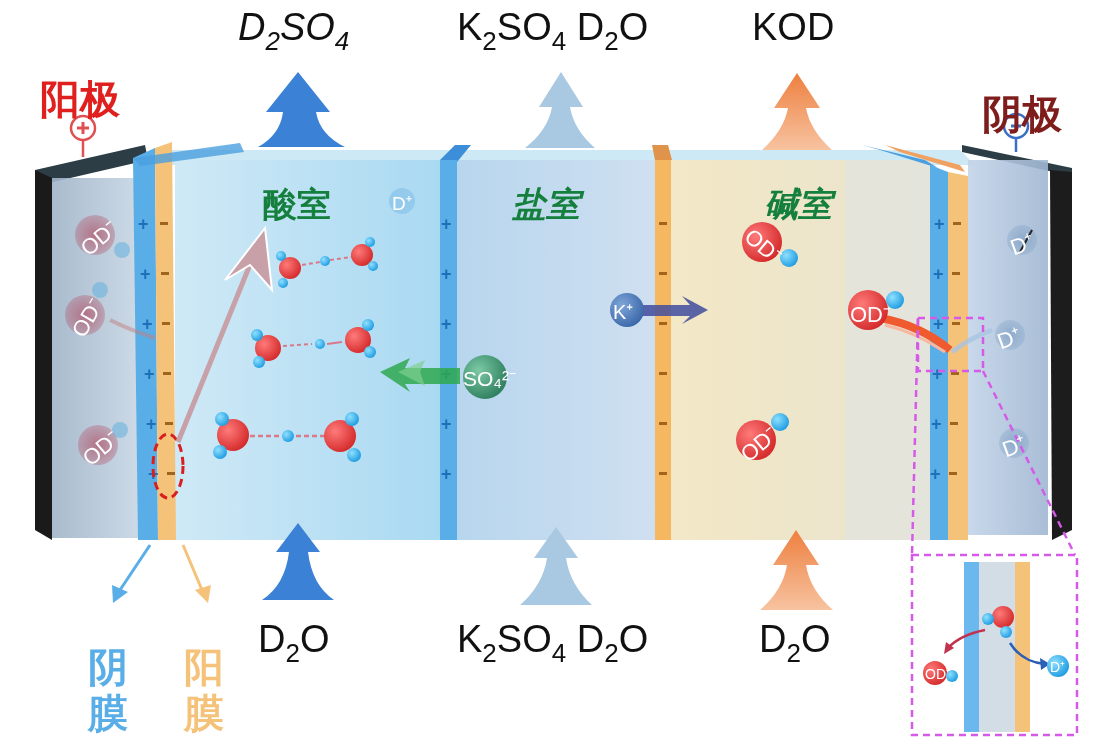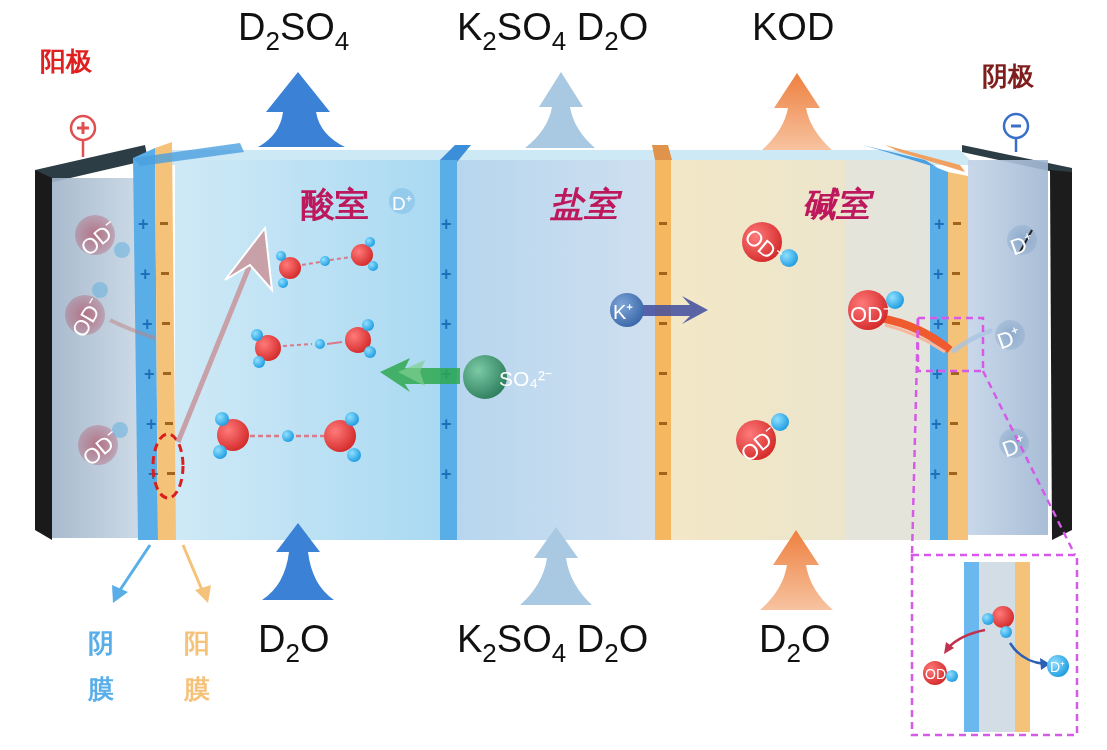--- a/index.html
+++ b/index.html
@@ -1,21 +1,21 @@
 <!DOCTYPE html>
 <html><head>
 <meta charset="utf-8">
 <style>
   html,body{margin:0;padding:0;background:#fff;}
   body{width:1107px;height:750px;position:relative;overflow:hidden;font-family:"Liberation Sans","DejaVu Sans",sans-serif;}
   .abs{position:absolute;}
   .formula{font-size:38px;color:#111;white-space:nowrap;line-height:1;}
   .formula sub{font-size:26px;vertical-align:-10px;}
-  .cn-label{font-family:Liberation Sans, sans-serif;font-weight:bold;font-size:26px;white-space:nowrap;}
-  .chamber-label{font-family:"DejaVu Sans",sans-serif;font-weight:bold;font-size:34px;color:#be185d;margin-left:38px;}
+  .cn-label{font-family:Liberation Mono, monospace;font-weight:bold;font-size:40px;white-space:nowrap;margin-top:28px;}
+  .chamber-label{font-family:"DejaVu Sans",sans-serif;font-weight:bold;font-size:34px;color:#15803d;}
   .ion-text{font-family:"Liberation Sans",sans-serif;color:#fff;font-size:22px;}
   svg text{font-family:"Liberation Sans",sans-serif;}
 </style>
 </head>
 <body>
 
 <svg class="abs" width="1107" height="750" viewBox="0 0 1107 750" style="left:0;top:0;">
   <defs>
     <linearGradient id="acidGrad" x1="0" y1="0" x2="1" y2="0">
       <stop offset="0" stop-color="#cfe9f6"></stop>
@@ -287,21 +287,21 @@
   <g>
     <circle cx="1016" cy="126" r="12" fill="#fff" stroke="#3a6fc8" stroke-width="2.5"></circle>
     <line x1="1016" y1="138" x2="1016" y2="152" stroke="#3a6fc8" stroke-width="2.5"></line>
     <line x1="1011" y1="126" x2="1021" y2="126" stroke="#3a6fc8" stroke-width="3"></line>
   </g>
 </svg>
 
 <div class="abs cn-label" style="left:40px;top:44px;color:#e01f1f;">阳极</div>
 <div class="abs cn-label" style="left:982px;top:59px;color:#7f1d1d;">阴极</div>
 
-<div class="abs formula" style="left:238px;top:8px;">D<sub>2</sub>SO<sub>4</sub></div>
+<div class="abs formula" style="left:238px;top:8px;font-style:italic;">D<sub>2</sub>SO<sub>4</sub></div>
 <div class="abs formula" style="left:457px;top:8px;">K<sub>2</sub>SO<sub>4</sub> D<sub>2</sub>O</div>
 <div class="abs formula" style="left:752px;top:8px;text-align:center;">KOD</div>
 
 <div class="abs chamber-label" style="left:263px;top:182px;">酸室</div>
 <div class="abs chamber-label" style="left:512px;top:182px;font-style:italic;">盐室</div>
 <div class="abs chamber-label" style="left:764px;top:182px;font-style:italic;">碱室</div>
 
 <div class="abs formula" style="left:258px;top:620px;">D<sub>2</sub>O</div>
 <div class="abs formula" style="left:457px;top:620px;">K<sub>2</sub>SO<sub>4</sub> D<sub>2</sub>O</div>
 <div class="abs formula" style="left:759px;top:620px;">D<sub>2</sub>O</div>
@@ -312,21 +312,21 @@
 </div>
 <div class="abs cn-label" style="left:184px;top:620px;color:#f5c27a;line-height:46px;">
   <div>阳</div>
   <div>膜</div>
 </div>
 
 <div class="abs ion-text" style="left:78px;top:222px;transform:rotate(-40deg);">OD⁻</div>
 <div class="abs ion-text" style="left:66px;top:302px;transform:rotate(-60deg);">OD⁻</div>
 <div class="abs ion-text" style="left:80px;top:432px;transform:rotate(-40deg);">OD⁻</div>
 <div class="abs ion-text" style="left:392px;top:190px;font-size:19px;">D⁺</div>
-<div class="abs ion-text" style="left:463px;top:364px;font-size:21px;padding-left:36px;">SO₄²⁻</div>
+<div class="abs ion-text" style="left:463px;top:364px;font-size:21px;">SO₄²⁻</div>
 <div class="abs ion-text" style="left:613px;top:298px;font-size:20px;">K⁺</div>
 <div class="abs ion-text" style="left:744px;top:230px;transform:rotate(40deg);">OD⁻</div>
 <div class="abs ion-text" style="left:850px;top:298px;">OD⁻</div>
 <div class="abs ion-text" style="left:738px;top:428px;transform:rotate(-40deg);">OD⁻</div>
 <div class="abs ion-text" style="left:1010px;top:228px;transform:rotate(-20deg);">D⁺</div>
 <div class="abs ion-text" style="left:997px;top:322px;transform:rotate(-20deg);">D⁺</div>
 <div class="abs ion-text" style="left:1002px;top:430px;transform:rotate(-20deg);">D⁺</div>
 <div class="abs ion-text" style="left:925px;top:664px;font-size:14px;">OD⁻</div>
 <div class="abs ion-text" style="left:1050px;top:657px;font-size:14px;">D⁺</div>
 

